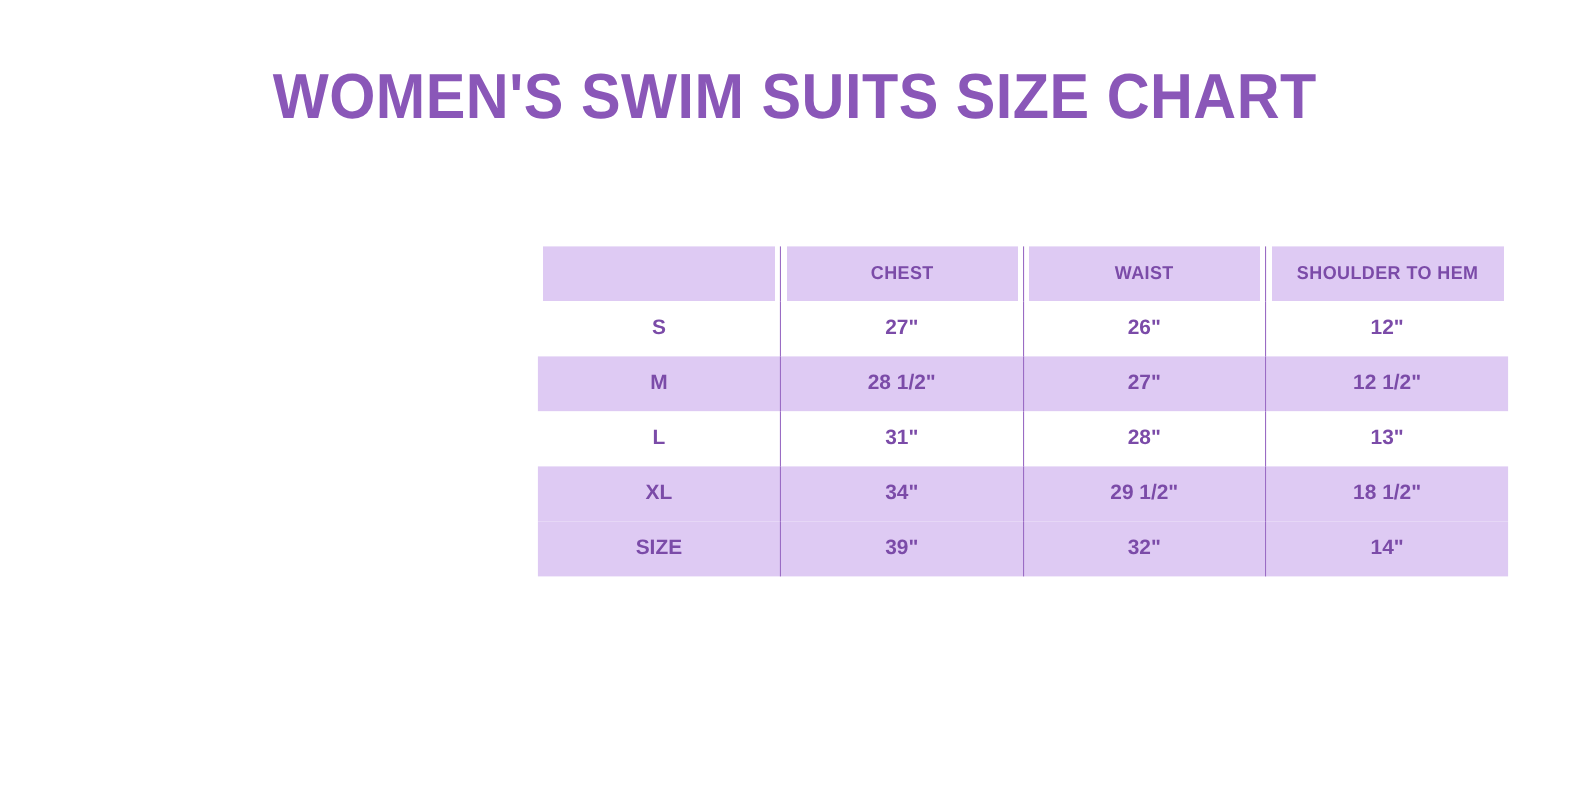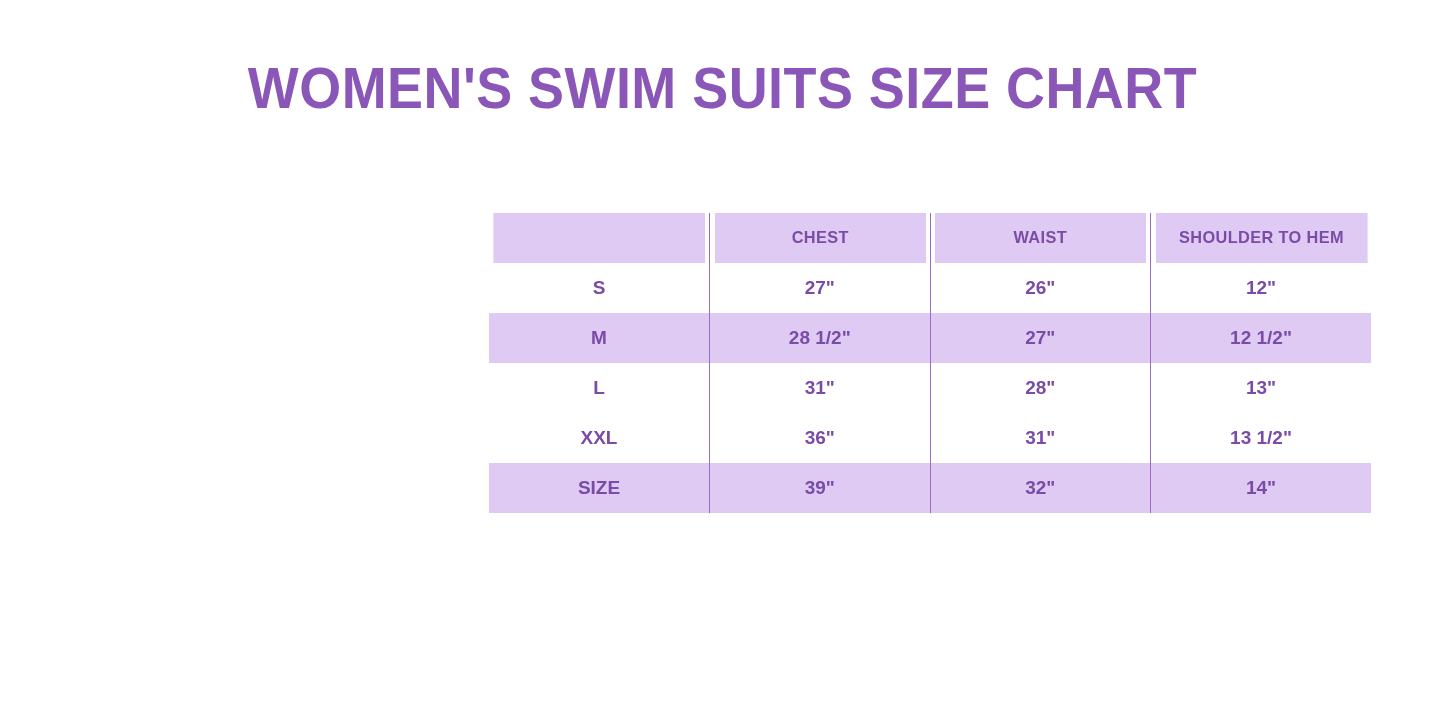--- a/index.html
+++ b/index.html
@@ -37,21 +37,21 @@
     letter-spacing: 0.5px;
     transform: scaleX(0.93);
     transform-origin: center center;
     white-space: nowrap;
   }
 
   
   .size-table-wrap {
     position: absolute;
     left: 489px;
-    top: 213px;
+    top: 224px;
     width: 882px;
   }
 
   table.size-table {
     border-collapse: collapse;
     width: 882px;
     table-layout: fixed;
   }
 
   table.size-table col {
@@ -148,25 +148,25 @@
           <td>28 1/2"</td>
           <td>27"</td>
           <td>12 1/2"</td>
         </tr>
         <tr class="row-light">
           <td class="size-label">L</td>
           <td>31"</td>
           <td>28"</td>
           <td>13"</td>
         </tr>
-        <tr class="row-light">
-          <td class="size-label">XXL</td>
-          <td>36"</td>
-          <td>31"</td>
-          <td>13 1/2"</td>
+        <tr class="row-shaded">
+          <td class="size-label">XL</td>
+          <td>34"</td>
+          <td>29 1/2"</td>
+          <td>18 1/2"</td>
         </tr>
         <tr class="row-shaded">
           <td class="size-label">SIZE</td>
           <td>39"</td>
           <td>32"</td>
           <td>14"</td>
         </tr>
       </tbody>
     </table>
   </div>

